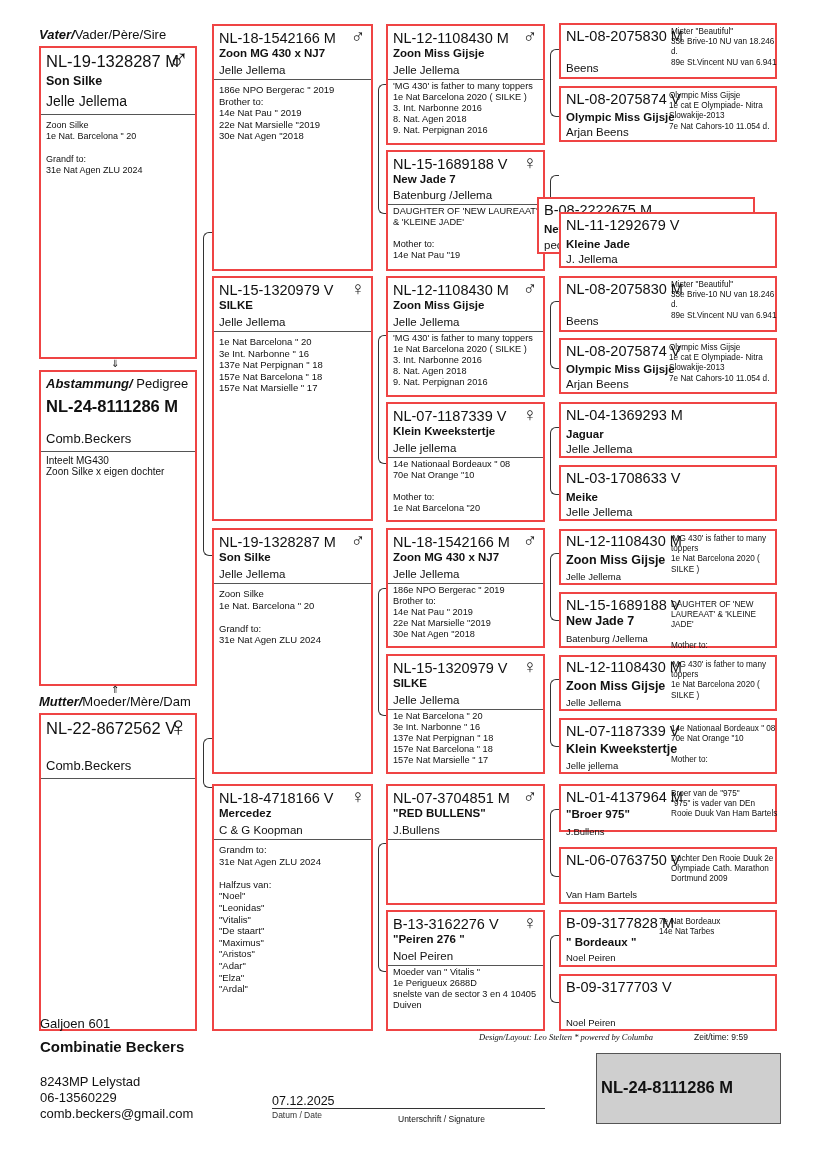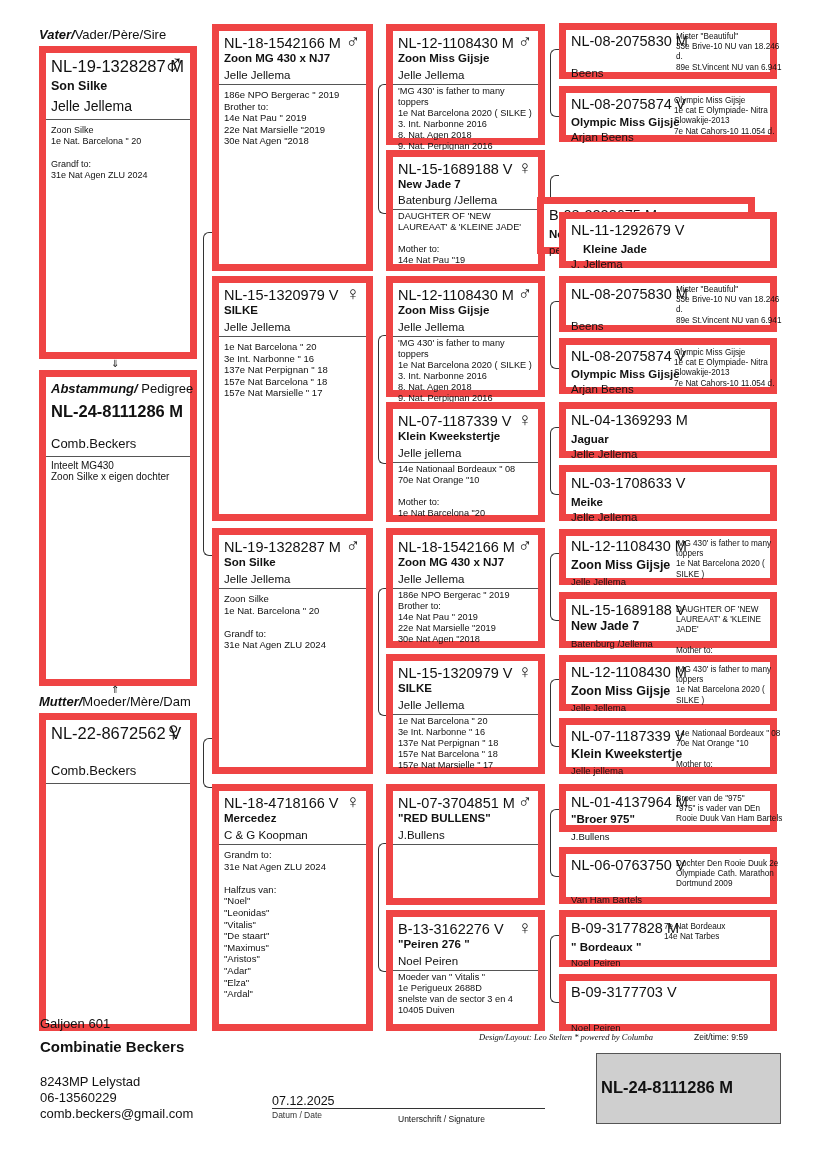--- a/index.html
+++ b/index.html
@@ -1,18 +1,18 @@
 <!DOCTYPE html>
 <html><head>
 <meta charset="utf-8">
 <style>
   html,body{margin:0;padding:0;background:#fff;}
   body{width:816px;height:1153px;position:relative;overflow:hidden;font-family:"Liberation Sans",sans-serif;color:#111;}
   .abs{position:absolute;}
-  .box{position:absolute;border:7px solid #ef4444;background:#fff;box-sizing:border-box;}
+  .box{position:absolute;border:2px solid #ef4444;background:#fff;box-sizing:border-box;}
   .hdr{position:absolute;left:0;right:0;top:0;border-bottom:1px solid #555;box-sizing:border-box;}
   .ring{font-size:14.5px;position:absolute;left:5px;top:4px;white-space:nowrap;}
   .ring-big{font-size:16.5px;}
   .sym{position:absolute;right:6px;top:1px;font-size:19px;line-height:20px;}
   .sym-big{font-size:28px;top:2px;right:6px;}
   .name{position:absolute;left:5px;font-weight:bold;font-size:11.5px;white-space:nowrap;}
   .owner{position:absolute;left:5px;font-size:11.5px;white-space:nowrap;}
   .notes{position:absolute;left:5px;right:4px;font-size:9.5px;line-height:11.6px;white-space:pre-line;}
   .side-notes{position:absolute;font-size:8.2px;line-height:10.2px;white-space:pre-line;}
   .brace{position:absolute;width:8px;border-left:1px solid #333;border-top:1px solid #333;border-bottom:1px solid #333;border-radius:6px 0 0 6px;}
@@ -271,21 +271,21 @@
 </div>
 
 <div class="box" style="left:537px;top:149px;width:218px;height:57px;margin-top:48px;">
   <div class="ring" style="top:3px;">B-08-2222675 M</div>
   <div class="name" style="top:24px;">New Laureaat</div>
   <div class="owner" style="top:40px;">pec &amp; Batenburg</div>
 </div>
 
 <div class="box" style="left:559px;top:212px;width:218px;height:56px;">
   <div class="ring" style="top:3px;">NL-11-1292679 V</div>
-  <div class="name" style="top:24px;margin-left:12px;">Kleine Jade</div>
+  <div class="name" style="top:24px;">Kleine Jade</div>
   <div class="owner" style="top:39px;">J. Jellema</div>
 </div>
 
 <div class="box" style="left:559px;top:276px;width:218px;height:56px;">
   <div class="ring" style="top:3px;">NL-08-2075830 M</div>
   <div class="owner" style="top:37px;">Beens</div>
   <div class="side-notes" style="left:110px;top:2px;width:106px;">Mister "Beautiful"
 33e Brive-10  NU van 18.246 d.
 89e St.Vincent NU van 6.941</div>
 </div>

